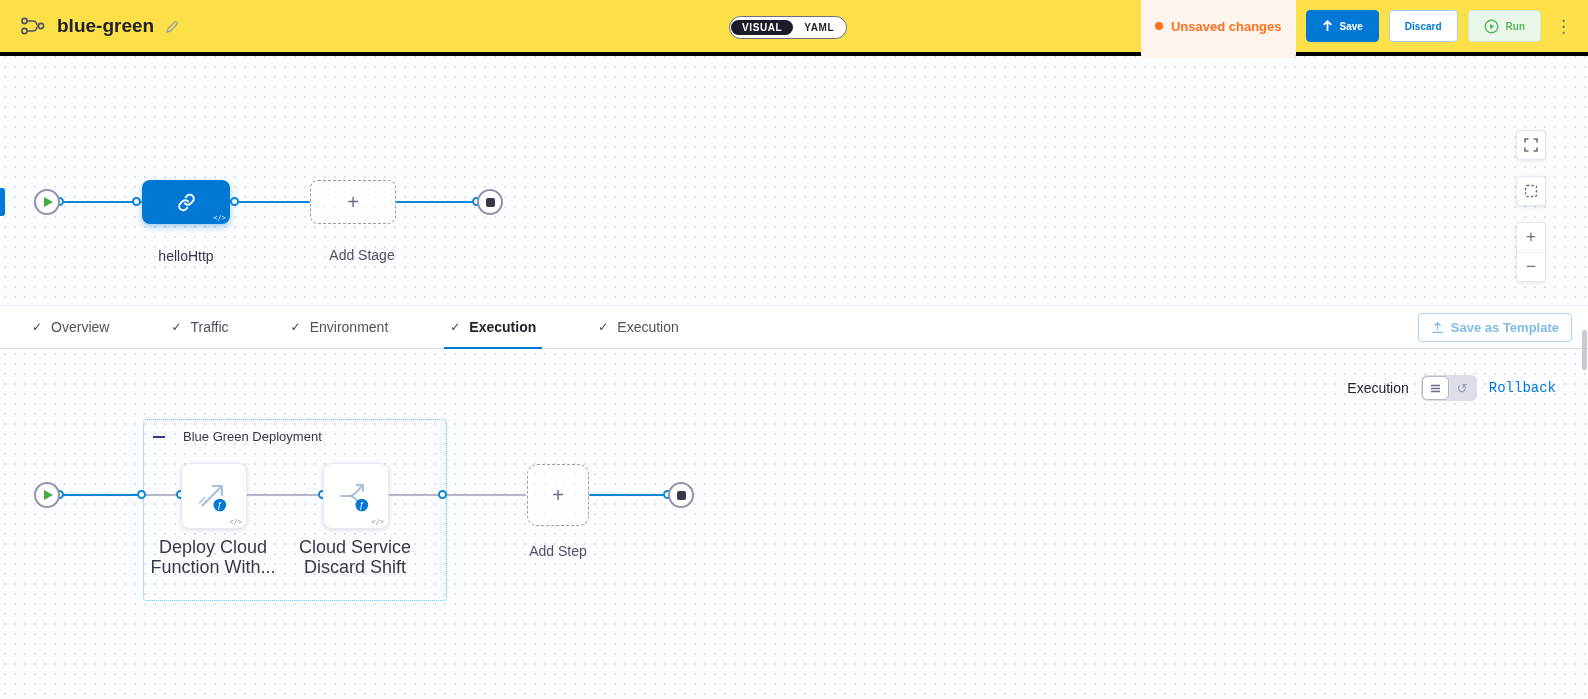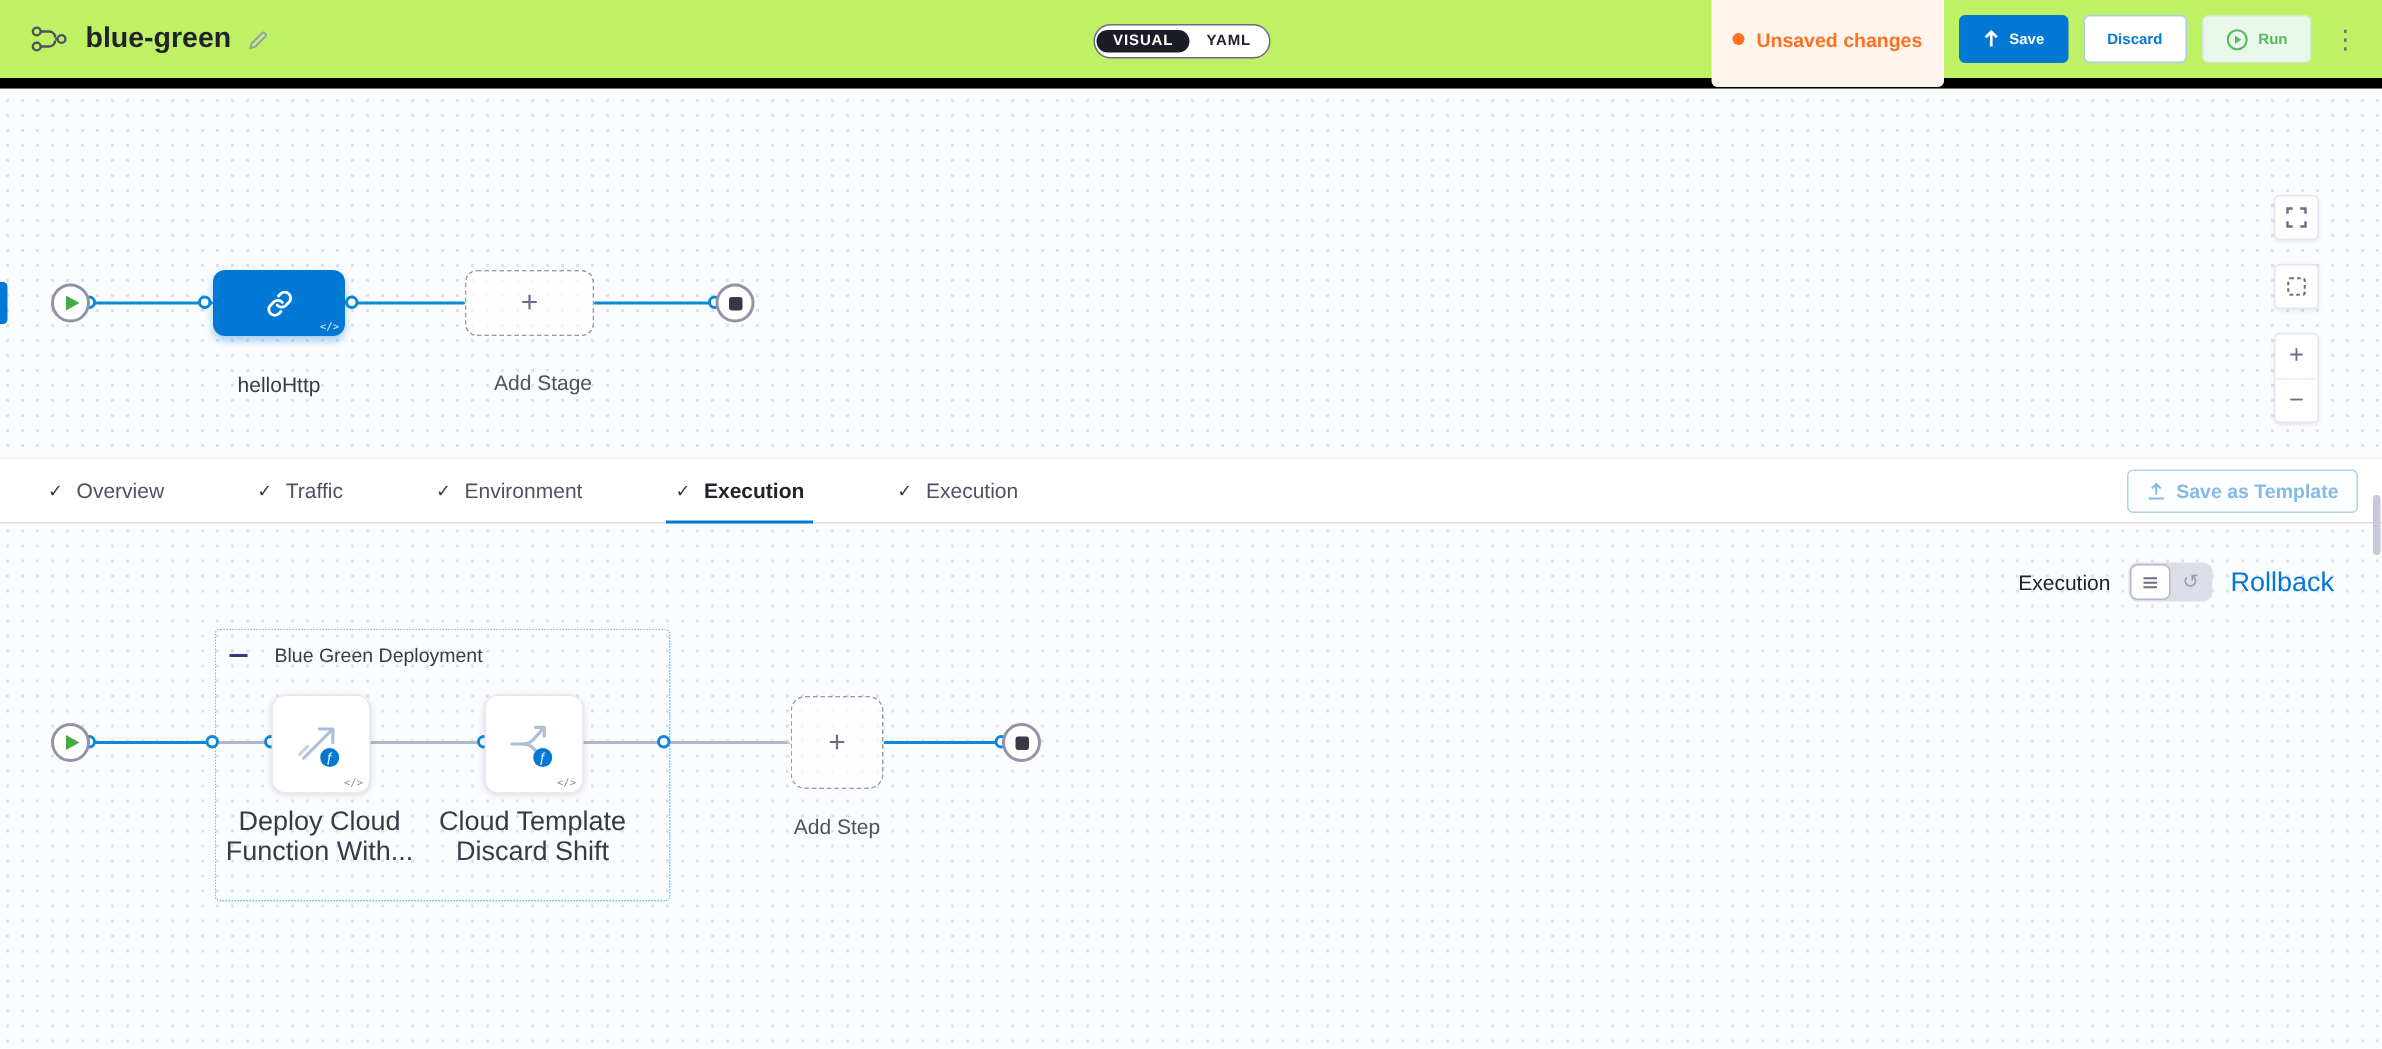--- a/index.html
+++ b/index.html
@@ -1,20 +1,20 @@
 <!DOCTYPE html>
 <html><head>
 <meta charset="utf-8">
 <style>
   html,body{margin:0;padding:0;background:#fff;}
   body{font-family:"Liberation Sans","DejaVu Sans",sans-serif;}
   .app{position:relative;width:1588px;height:699px;overflow:hidden;background:#fff;}
 
   
-  .header{position:absolute;top:0;left:0;right:0;height:52px;background:#bef264;border-bottom:7px solid #000000;z-index:30;}
+  .header{position:absolute;top:0;left:0;right:0;height:52px;background:#fde047;border-bottom:4px solid #000000;z-index:30;}
   .hdr-left{position:absolute;left:20px;top:0;height:52px;display:flex;align-items:center;gap:11px;}
   .page-title{font-size:19px;font-weight:700;color:#22222a;}
   .icon-btn{display:flex;align-items:center;justify-content:center;cursor:pointer;background:none;border:none;padding:0;}
   .mode-toggle{position:absolute;left:729px;top:16px;height:19px;display:flex;align-items:center;border:1px solid #6b6d85;border-radius:999px;background:#fff;padding:1px;cursor:pointer;}
   .mode-seg{font-size:10px;font-weight:700;letter-spacing:.6px;padding:2px 11px;border-radius:999px;color:#22222a;}
   .mode-seg.selected{background:#1c1c28;color:#fff;}
   .hdr-right{position:absolute;right:12px;top:10px;height:32px;display:flex;align-items:center;gap:10px;}
   .unsaved-badge{display:flex;align-items:center;gap:8px;background:#fdf4ec;border-radius:4px;height:32px;padding:16px 14px;}
   .unsaved-dot{width:8px;height:8px;border-radius:50%;background:#ff7020;}
   .unsaved-text{color:#ff7020;font-size:13px;font-weight:700;}
@@ -65,21 +65,21 @@
   .btn-template{position:absolute;right:16px;top:7px;height:29px;display:flex;align-items:center;gap:7px;padding:0 12px;
     border:1px solid #abd2f1;border-radius:4px;color:#85bae6;font-size:13px;font-weight:700;background:#fdfeff;cursor:pointer;}
 
   
   .exec-row{position:absolute;top:26px;right:32px;display:flex;align-items:center;gap:12px;z-index:6;}
   .exec-label{font-size:14px;color:#22222a;}
   .seg-toggle{display:flex;background:#dcdfe9;border-radius:6px;padding:1px;cursor:pointer;}
   .seg{width:27px;height:24px;display:flex;align-items:center;justify-content:center;border-radius:5px;color:#6b6d85;}
   .seg.selected{background:#fff;border:1px solid #b4b7c8;box-sizing:border-box;}
   .seg.dim{color:#989bae;font-size:13px;}
-  .rollback-link{font-size:18px;color:#0278d5;cursor:pointer;}
+  .rollback-link{font-size:14px;color:#0278d5;cursor:pointer;font-family:Liberation Mono, monospace;}
 
   .group-box{position:absolute;left:143px;top:70px;width:304px;height:182px;border:1.5px dotted #5cc3ef;border-radius:4px;box-sizing:border-box;z-index:2;}
   .group-label{position:absolute;left:153px;top:80px;display:flex;align-items:center;gap:18px;z-index:5;}
   .group-dash{width:12px;height:2px;background:#2d3a8c;}
   .group-title{font-size:13px;color:#383946;}
 
   .step-node{position:absolute;width:64px;height:64px;background:#fff;border:1px solid #e8eaf3;border-radius:9px;
     box-shadow:0 1px 4px rgba(40,41,61,.15);display:flex;align-items:center;justify-content:center;cursor:pointer;z-index:4;}
   .step-label{position:absolute;width:136px;font-size:18px;color:#383946;text-align:center;line-height:20px;}
 
@@ -278,21 +278,21 @@
       <svg width="38" height="38" viewBox="0 0 36 36" fill="none">
         <path d="M4 18 h7 c4 0 6-1.8 8.2-4.6 L24 8" stroke="#a9bfd6" stroke-width="2" stroke-linecap="round" fill="none"></path>
         <path d="M19 7.5 h5.5 v5.5" stroke="#a9bfd6" stroke-width="2" stroke-linecap="round" stroke-linejoin="round" fill="none"></path>
         <path d="M11 18 c4 0 6 1.6 8 4.2 l2.2 2.6" stroke="#a9bfd6" stroke-width="2" stroke-linecap="round" fill="none"></path>
         <circle cx="23.5" cy="26.5" r="6" fill="#0278d5"></circle>
         <text x="23.5" y="29.6" font-size="8.5" fill="#ffffff" text-anchor="middle">ƒ</text>
       </svg>
       <span class="code-glyph">&lt;/&gt;</span>
     </div>
     <div class="step-label" style="left:287px;top:188px;">
-      <span style="display:block;">Cloud Template</span>
+      <span style="display:block;">Cloud Service</span>
       <span style="display:block;">Discard Shift</span>
     </div>
 
     <div class="add-box" style="left:527px;top:115px;width:62px;height:62px;border-radius:10px;">
       <span class="plus-glyph">+</span>
     </div>
     <div class="node-label" style="left:489px;top:192px;width:138px;color:#4f5162;">Add Step</div>
   </div>
 
   <div class="scrollbar-thumb"></div>

